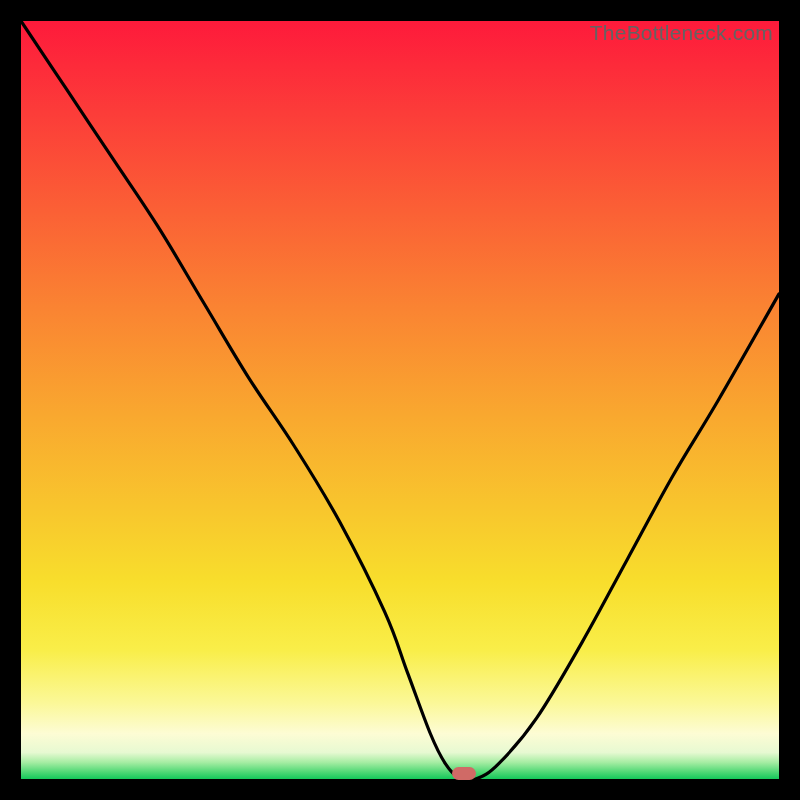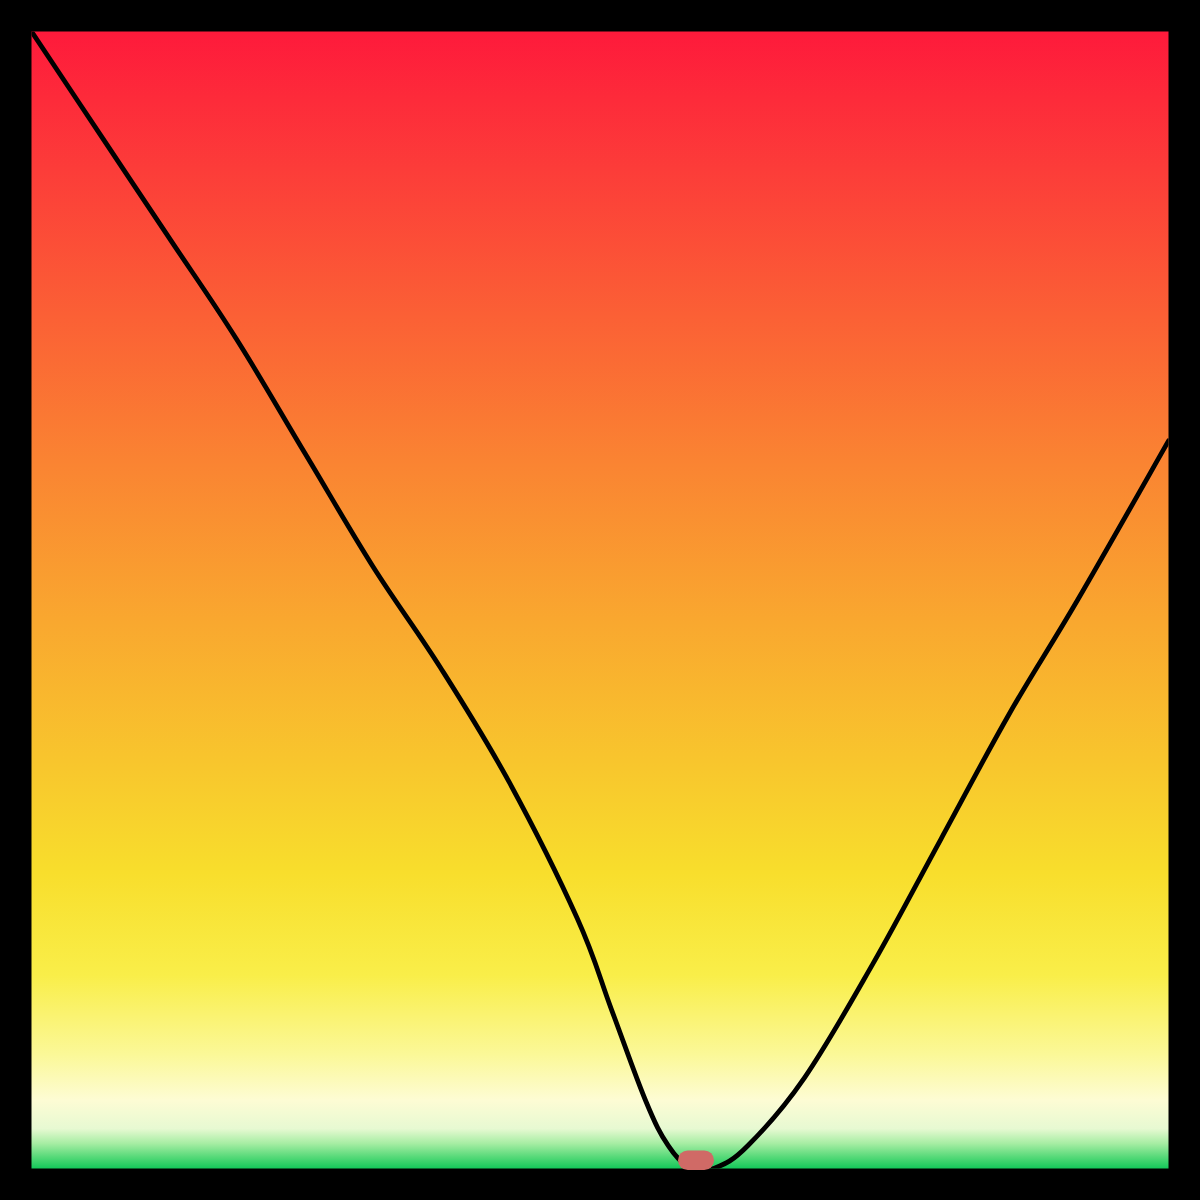--- a/index.html
+++ b/index.html
@@ -59,20 +59,21 @@
     height: 13px;
     border-radius: 7px;
     background: #d06a66;
   }
 </style>
 </head>
 <body>
 
 <div class="frame">
 
+  <div class="watermark">TheBottleneck.com</div>
 
   <svg class="curve" viewBox="0 0 758 758" preserveAspectRatio="none">
     <path d="M 0.0 0.0 C 8.2 12.3, 29.1 43.7, 45.5 68.2 C 61.9 92.8, 74.6 111.9, 91.0 136.4 C 107.3 161.0, 120.1 178.7, 136.4 204.7 C 152.8 230.6, 165.5 253.2, 181.9 280.5 C 198.3 307.7, 211.0 330.3, 227.4 356.3 C 243.8 382.2, 256.5 398.6, 272.9 424.5 C 289.3 450.4, 302.0 470.3, 318.4 500.3 C 334.7 530.3, 351.6 564.0, 363.8 591.2 C 376.1 618.5, 378.4 630.0, 386.6 651.9 C 394.8 673.7, 402.5 696.1, 409.3 712.5 C 416.1 728.9, 419.0 734.7, 424.5 742.8 C 429.9 751.0, 434.2 755.3, 439.6 758.0 C 445.1 760.7, 448.0 760.7, 454.8 758.0 C 461.6 755.3, 466.6 753.8, 477.5 742.8 C 488.5 731.9, 500.4 719.2, 515.4 697.4 C 530.4 675.5, 544.5 650.2, 560.9 621.6 C 577.3 592.9, 590.0 568.2, 606.4 538.2 C 622.8 508.2, 635.5 483.5, 651.9 454.8 C 668.3 426.1, 678.3 411.7, 697.4 379.0 C 716.5 346.3, 747.1 292.0, 758.0 272.9" fill="none" stroke="#000000" stroke-width="3.2" stroke-linecap="round" stroke-linejoin="round"></path>
   </svg>
 
   <div class="marker" style="left: 431.43px; top: 746.452px; background: rgb(208, 106, 102);"></div>
 
 </div>
 
 </body></html>

